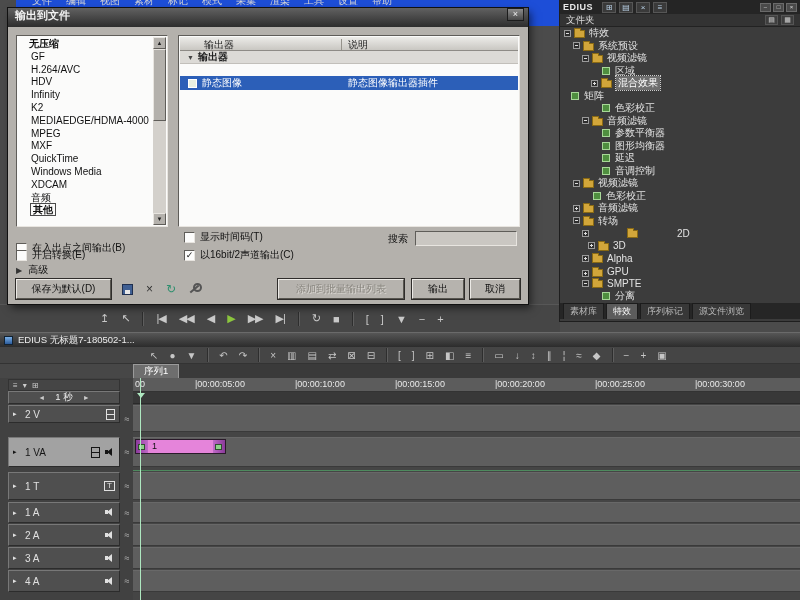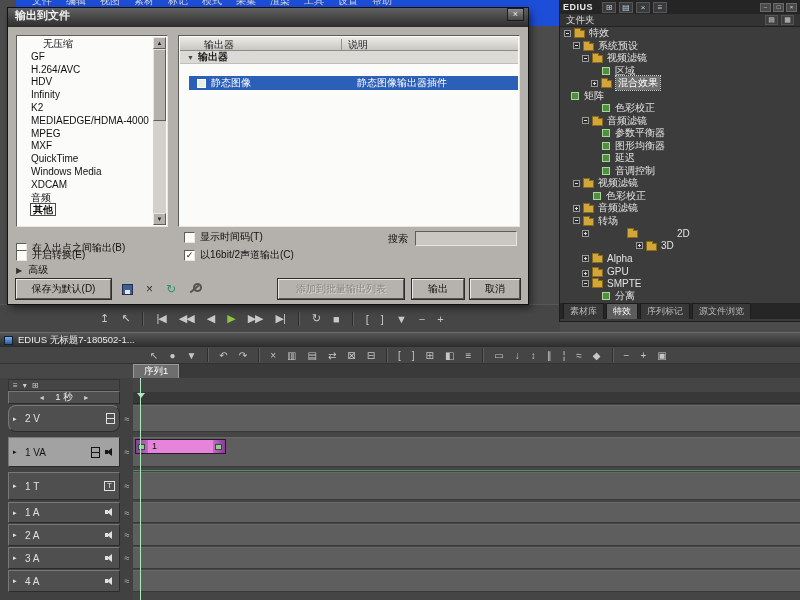--- a/index.html
+++ b/index.html
@@ -30,21 +30,21 @@
   .sb-btn{position:absolute;left:0;width:13px;height:12px;background:#b4b1ac;border:1px solid;border-color:#e8e5e0 #5f5d59 #5f5d59 #e8e5e0;font-size:6px;text-align:center;line-height:10px;color:#222;}
   #sb-up{top:0;} #sb-down{bottom:0;}
   #sb-thumb{position:absolute;left:0;top:12px;width:13px;height:72px;background:#b4b1ac;border:1px solid;border-color:#e8e5e0 #5f5d59 #5f5d59 #e8e5e0;}
   #exporter-table{position:absolute;left:170px;top:8px;width:342px;height:192px;}
   #tbl-header{position:absolute;left:1px;right:1px;top:1px;height:14px;background:linear-gradient(#ecebe8,#c9c7c2);border-bottom:1px solid #8e8b86;font-size:10px;color:#222;}
   #tbl-header .col1{position:absolute;left:24px;top:1px;}
   #tbl-header .col2{position:absolute;left:168px;top:1px;}
   #colsep{position:absolute;left:161px;top:2px;height:11px;width:1px;background:#95928b;}
   #tbl-group{position:absolute;left:1px;right:1px;top:15px;height:13px;background:#dcdad6;border-bottom:1px solid #c2bfba;font-size:10px;color:#222;display:flex;align-items:center;gap:4px;padding-left:7px;font-weight:bold;}
   #grp-arrow{font-size:7px;color:#444;font-weight:normal;}
-  #tbl-row{position:absolute;left:1px;right:1px;top:40px;height:14px;display:flex;align-items:center;font-size:10px;background:#2c5fb8;color:#fff;margin-left:9px;}
+  #tbl-row{position:absolute;left:1px;right:1px;top:40px;height:14px;display:flex;align-items:center;font-size:10px;background:#2c5fb8;color:#fff;}
   #plug-icon{width:9px;height:9px;margin:0 5px 0 8px;background:#e9f0e2;border:1px solid #fff;flex:none;}
   #tbl-row .c1{flex:0 0 140px;}
   #tbl-row .c2{margin-left:6px;}
   .cb{position:absolute;display:flex;align-items:center;gap:5px;font-size:10px;color:#111;}
   .cb .box{width:11px;height:11px;background:#fcfcfb;border:1px solid;border-color:#5f5d59 #e8e5e0 #e8e5e0 #5f5d59;font-size:9px;line-height:9px;text-align:center;color:#111;font-weight:bold;flex:none;}
   #search-wrap{position:absolute;left:380px;top:204px;display:flex;gap:7px;align-items:center;font-size:10px;color:#111;}
   #search-input{width:102px;height:15px;background:#cac7c2;border:1px solid;border-color:#5f5d59 #e8e5e0 #e8e5e0 #5f5d59;font-size:10px;padding:0 2px;}
   #advanced{position:absolute;left:8px;top:236px;display:flex;align-items:center;gap:6px;font-size:10px;color:#111;}
   #adv-tri{font-size:8px;color:#333;}
   .pbtn{position:absolute;height:20px;background:#b6b3ae;border:1px solid;border-color:#eceae6 #57554f #57554f #eceae6;box-shadow:0 0 0 1px #2f2d2b;font-size:10px;color:#111;display:flex;align-items:center;justify-content:center;white-space:nowrap;}
@@ -172,21 +172,21 @@
 
   <div id="export-dialog">
     <div id="dlg-titlebar">
       <span id="dlg-title">输出到文件</span>
       <span id="dlg-close">×</span>
     </div>
     <div id="dlg-body">
 
       <div id="format-list" class="sunken">
 
-      <div class="fmt" style="padding-left: 26px;"><span class="fl-label">无压缩</span></div>
+      <div class="fmt" style="padding-left: 12px; font-weight: bold;"><span class="fl-label">无压缩</span></div>
           <div class="fmt" style="padding-left: 14px;"><span class="fl-label">GF</span></div>
           <div class="fmt" style="padding-left: 14px;"><span class="fl-label">H.264/AVC</span></div>
           <div class="fmt" style="padding-left: 14px;"><span class="fl-label">HDV</span></div>
           <div class="fmt" style="padding-left: 14px;"><span class="fl-label">Infinity</span></div>
           <div class="fmt" style="padding-left: 14px;"><span class="fl-label">K2</span></div>
           <div class="fmt" style="padding-left: 14px;"><span class="fl-label">MEDIAEDGE/HDMA-4000</span></div>
           <div class="fmt" style="padding-left: 14px;"><span class="fl-label">MPEG</span></div>
           <div class="fmt" style="padding-left: 14px;"><span class="fl-label">MXF</span></div>
           <div class="fmt" style="padding-left: 14px;"><span class="fl-label">QuickTime</span></div>
           <div class="fmt" style="padding-left: 14px;"><span class="fl-label">Windows Media</span></div>
@@ -357,21 +357,21 @@
         <div class="trow" style="padding-left: 13px;">
           <div class="texp minus"></div>
           <div class="fold-ic"></div>
           <span class="tlabel">转场</span>
         </div>
         <div class="trow" style="padding-left: 22px; gap: 35px;">
           <div class="texp plus"></div>
           <div class="fold-ic"></div>
           <span class="tlabel">2D</span>
         </div>
-        <div class="trow" style="padding-left: 28px; margin-left: 48px;">
+        <div class="trow" style="padding-left: 28px;">
           <div class="texp plus"></div>
           <div class="fold-ic"></div>
           <span class="tlabel">3D</span>
         </div>
         <div class="trow" style="padding-left: 22px;">
           <div class="texp plus"></div>
           <div class="fold-ic"></div>
           <span class="tlabel">Alpha</span>
         </div>
         <div class="trow" style="padding-left: 22px; align-items: flex-end;">
@@ -435,34 +435,43 @@
         <div class="tbicon">−</div>
         <div class="tbicon">+</div>
         <div class="tbicon">▣</div>
       </div>
     <div id="tl-tabrow">
       <span id="tabrow-fill"></span>
       <span id="seq-tab">序列1</span>
     </div>
     <div id="tl-body">
       <div id="tl-hdrcol"></div>
+      <div id="tl-ruler">
+          <div class="rtick" style="left: 2px;">00</div>
+          <div class="rtick" style="left: 62px;">|00:00:05:00</div>
+          <div class="rtick" style="left: 162px;">|00:00:10:00</div>
+          <div class="rtick" style="left: 262px;">|00:00:15:00</div>
+          <div class="rtick" style="left: 362px;">|00:00:20:00</div>
+          <div class="rtick" style="left: 462px;">|00:00:25:00</div>
+          <div class="rtick" style="left: 562px;">|00:00:30:00</div>
+        </div>
       <div id="tl-marker"></div>
       <div id="hdr-top">
           <div class="thi">≡</div>
           <div class="thi">▾</div>
           <div class="thi">⊞</div>
         </div>
       <div id="hdr-scale">
         <span class="scale-arrow">◄</span>
         <span>1 秒</span>
         <span class="scale-arrow">►</span>
       </div>
 
     <div class="tl-lane" style="top: 27px; height: 27px;"></div>
-        <div class="tl-hdr" style="top: 27px; height: 27px; border-radius: 8px;">
+        <div class="tl-hdr" style="top: 27px; height: 18px;">
           <span class="exp">▸</span>
           <span class="tlab">2 V</span>
           <div class="hic">
             <div class="film"></div>
           </div>
         </div>
         <div class="sq" style="top: 34.5px;">≈</div>
         <div class="tl-lane" style="top: 59px; height: 30px;">
           <div id="clip" style="background: rgb(229, 132, 218);">
             <div class="clip-cap l">

